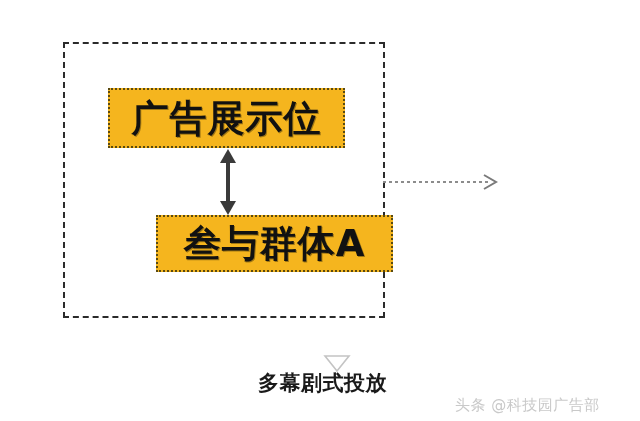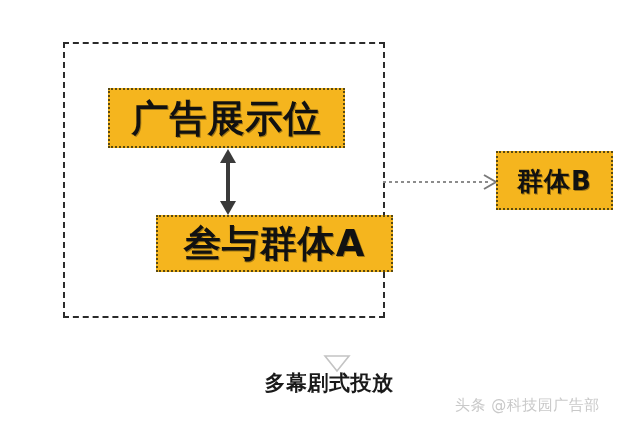--- a/index.html
+++ b/index.html
@@ -104,21 +104,20 @@
     width: 28px;
     height: 20px;
   }
 
   
   .caption {
     position: absolute;
     left: 258px;
     top: 369px;
     width: 142px;
-    text-align: center;
     font-size: 21px;
     font-weight: 800;
     color: #1a1a1a;
     letter-spacing: 0.5px;
     white-space: nowrap;
     font-family: "DejaVu Sans", "Liberation Sans", sans-serif;
   }
 
   
   .watermark {
@@ -155,23 +154,20 @@
     <span class="blk-text">叁与群体A</span>
   </div>
 
   <div class="h-arrow">
     <svg width="118" height="22" viewBox="0 0 118 22" xmlns="http://www.w3.org/2000/svg" aria-hidden="true">
       <line x1="0" y1="11" x2="106" y2="11" stroke="#8c8c8c" stroke-width="2" stroke-dasharray="3 3"></line>
       <polyline points="101,4 113,11 101,18" fill="none" stroke="#7a7a7a" stroke-width="2"></polyline>
     </svg>
   </div>
 
-  <div class="yellow-block" id="block-group-b">
-    <span class="blk-text">群体B</span>
-  </div>
 
   <div class="triangle-marker">
     <svg width="28" height="20" viewBox="0 0 28 20" xmlns="http://www.w3.org/2000/svg" aria-hidden="true">
       <polygon points="2,3 26,3 14,18" fill="none" stroke="#c4c4c4" stroke-width="1.6"></polygon>
     </svg>
   </div>
 
   <div class="caption">多幕剧式投放</div>
 
   <div class="watermark">头条 @科技园广告部</div>

